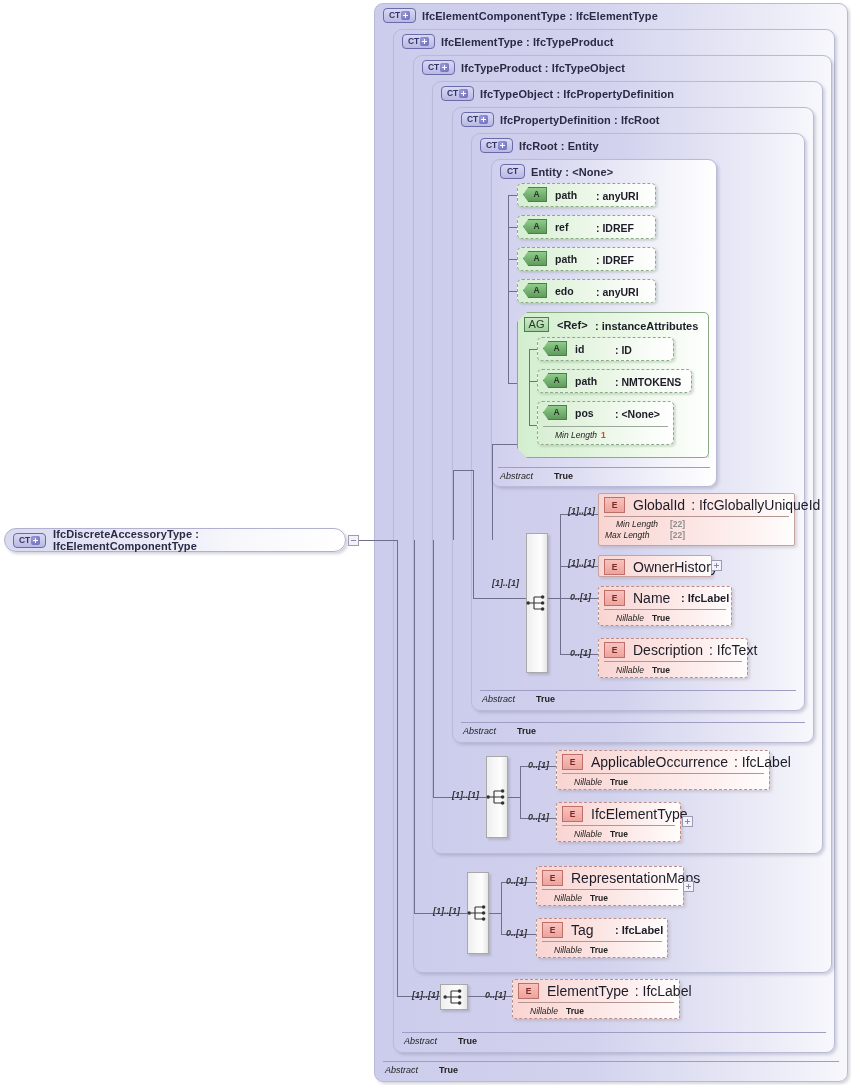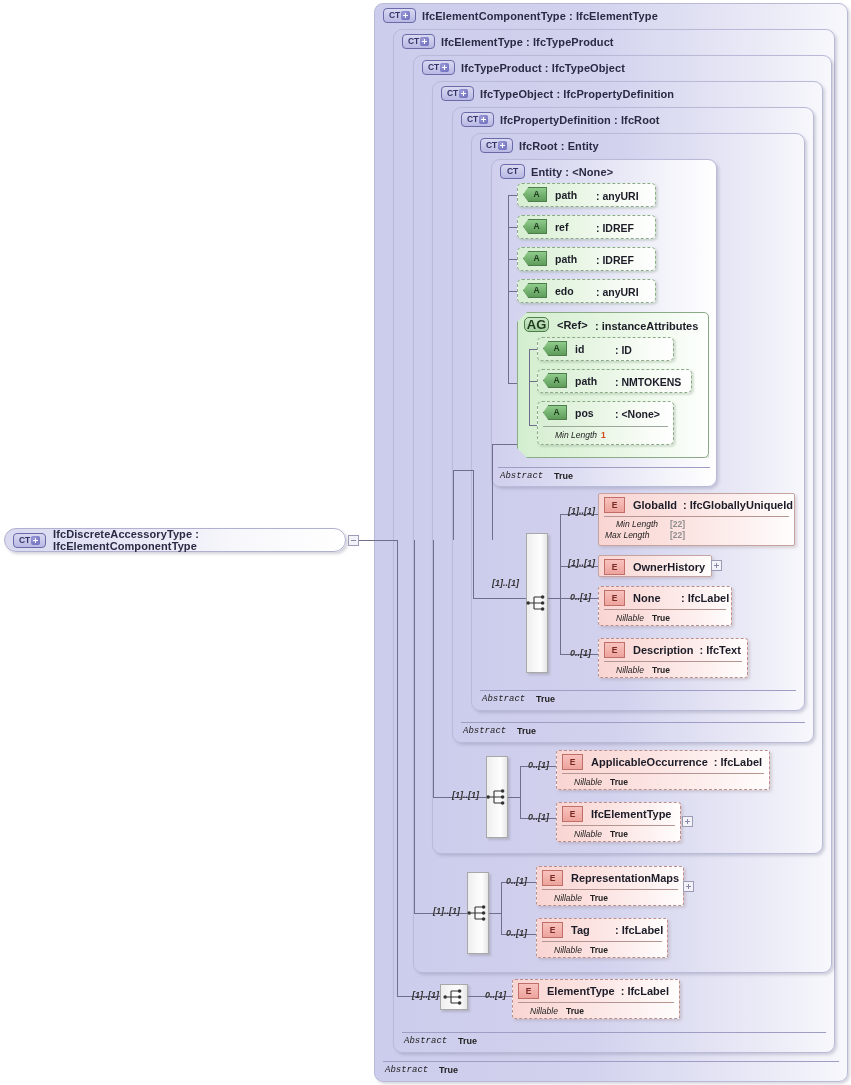--- a/index.html
+++ b/index.html
@@ -45,21 +45,21 @@
   .plusglyph:after{left:4px;top:2px;width:1px;height:5px;}
   .cttitle{
     font-size:11px;font-weight:bold;color:#2a2a44;
     letter-spacing:0.1px;
   }
   .abstractrow{
     position:absolute;left:8px;right:8px;bottom:3px;height:16px;
     border-top:1px solid #9e9ec4;
   }
   .abstractrow .k{
-    position:absolute;left:2px;top:3px;font-size:9px;font-style:italic;color:#222;font-family:Liberation Mono, monospace;
+    position:absolute;left:2px;top:3px;font-size:9px;font-style:italic;color:#222;
   }
   .abstractrow .v{
     position:absolute;left:56px;top:3px;font-size:9px;font-weight:bold;color:#222;
   }
 
   
   .entitybox{
     background:linear-gradient(to right,#d0d0ee 0%, #dcdcf2 35%, #f2f2fa 75%, #ffffff 100%);
   }
 
@@ -93,43 +93,43 @@
     position:absolute;box-sizing:border-box;
     background:linear-gradient(to right,#d3eecf 0%,#e2f4de 40%,#f3fbf1 78%,#fdfffd 100%);
     border:1px solid #8aab86;
     border-radius:5px;
     box-shadow:2px 2px 3px rgba(130,150,130,0.3);
     clip-path:polygon(0 10px,10px 0,100% 0,100% 100%,10px 100%,0 calc(100% - 10px));
   }
   .agicon{
     display:inline-flex;align-items:center;justify-content:center;
     height:13px;min-width:23px;
-    border:1px solid #4d7d4a;border-radius:5px;
+    border:1px solid #4d7d4a;border-radius:0;
     background:linear-gradient(to bottom,#cfe9cb,#a6cfa1);
-    font-size:13px;font-weight:bold;color:#1d3a1c;line-height:1;
+    font-size:11px;font-weight:normal;color:#1d3a1c;line-height:1;
   }
 
   
   .elbox{
     position:absolute;box-sizing:border-box;
     background:linear-gradient(to right,#f9d5d2 0%,#fbe2e0 40%,#fdf1f0 75%,#fffdfd 100%);
     border:1px dashed #b88f8c;
     border-radius:3px;
     box-shadow:2px 2px 3px rgba(150,130,130,0.28);
   }
   .elbox.solid{border:1px solid #c6a3a0;border-radius:2px;}
   .elhead{position:absolute;left:5px;top:3px;display:flex;align-items:center;white-space:nowrap;}
   .eicon{
     display:inline-flex;align-items:center;justify-content:center;
     width:19px;height:14px;
     background:linear-gradient(to bottom,#f8c2bd,#eda39d);
     border:1px solid #c06f68;
     font-size:8.5px;font-weight:bold;color:#7a2a24;line-height:1;
   }
-  .ename{font-size:11px;font-weight:bold;color:#1c1c28;margin-left:8px;}
+  .ename{font-size:14px;font-weight:normal;color:#1c1c28;margin-left:8px;}
   .etype{font-size:11px;font-weight:bold;color:#1c1c28;position:absolute;}
   .elbox .facetrow{border-top:1px solid #b6948f;}
 
   
   .expandbtn{
     position:absolute;width:11px;height:11px;box-sizing:border-box;
     border:1px solid #9b9bb5;background:#f2f2f8;
   }
   .expandbtn:before,.expandbtn:after{content:"";position:absolute;background:#8888a8;}
   .expandbtn:before{left:2px;top:4px;width:5px;height:1px;}
@@ -392,21 +392,21 @@
     <div class="elhead">
       <span class="eicon">E</span>
       <span class="ename">OwnerHistory</span>
     </div>
   </div>
   <div class="expandbtn" style="left:711px;top:560px;"></div>
 
   <div class="elbox" style="left:598px;top:586px;width:134px;height:40px;">
     <div class="elhead">
       <span class="eicon">E</span>
-      <span class="ename">None</span>
+      <span class="ename">Name</span>
     </div>
     <span class="etype" style="left:82px;top:5px;">: IfcLabel</span>
     <div class="facetrow" style="top:22px;height:16px;">
       <span class="fk" style="top:3px;">Nillable</span>
       <span class="fv" style="left:48px;top:3px;color:#222;">True</span>
     </div>
   </div>
 
   <div class="elbox" style="left:598px;top:638px;width:150px;height:40px;">
     <div class="elhead">

